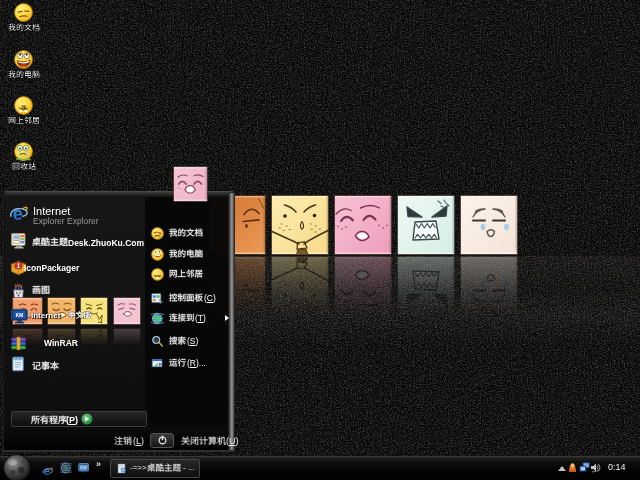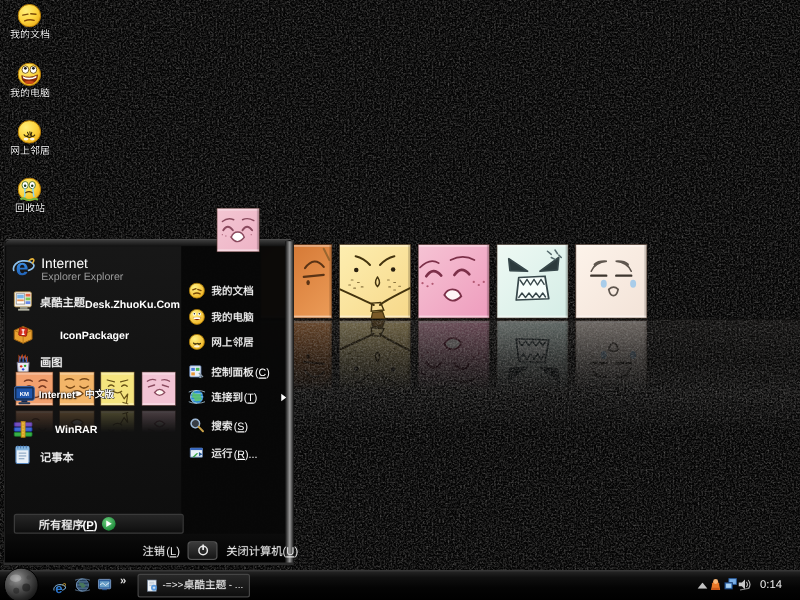--- a/index.html
+++ b/index.html
@@ -464,21 +464,21 @@
       <use href="#u4e3b" transform="translate(18.0,8.1) scale(0.090,-0.090)" fill="#fff" stroke="#fff" stroke-width="3.9"></use>
       <use href="#u9898" transform="translate(27.0,8.1) scale(0.090,-0.090)" fill="#fff" stroke="#fff" stroke-width="3.9"></use>
     </svg>
     <span class="lt" style="left:68px;top:237.5px;font-size:8.5px;font-weight:bold;color:#fff">Desk.ZhuoKu.Com</span>
     <div class="a" style="left:9px;top:258px;width:19px;height:19px"><svg width="19" height="19" viewBox="0 0 24 24">
 <path d="M3 8 L12 4 L21 8 L21 17 L12 21 L3 17 z" fill="#e8a030" stroke="#9a6010" stroke-width="1"></path>
 <path d="M3 8 L12 12 L21 8 M12 12 L12 21" stroke="#b87818" stroke-width="1" fill="none"></path>
 <rect x="8" y="5.5" width="8" height="8" rx="1" transform="rotate(8 12 9)" fill="#d83020" stroke="#8a1808" stroke-width="0.8"></rect>
 <path d="M10.5 7.5 l3 0 m-1.5 0 l0 4.5 m-1.5 0 l3 0" stroke="#fff" stroke-width="1.2"></path>
 </svg></div>
-    <span class="lt" style="left:48px;top:262.5px;font-size:8.5px;font-weight:bold;color:#fff">IconPackager</span>
+    <span class="lt" style="left:24px;top:262.5px;font-size:8.5px;font-weight:bold;color:#fff">IconPackager</span>
     <div class="a" style="left:9px;top:282px;width:19px;height:19px"><svg width="19" height="19" viewBox="0 0 24 24">
 <path d="M6 10 L18 10 L17 21 L7 21 z" fill="#e8e8f0" stroke="#8888a0" stroke-width="1"></path>
 <path d="M8 10 L8 4 l1.5 2 L11 3 l1 3 L14 3.5 l0.5 3 L16 5 l0 5" stroke="#c04818" stroke-width="1.4" fill="none"></path>
 <path d="M9 4 l-0.5 6 M12 4 l0 6 M15 5 l0.5 5" stroke="#3868c8" stroke-width="1.2"></path>
 <path d="M6 10 l12 0" stroke="#686888" stroke-width="1"></path>
 <circle cx="10" cy="14" r="1.2" fill="#d82818"></circle>
         <circle cx="14" cy="13.5" r="1.2" fill="#28a828"></circle>
         <circle cx="12" cy="17" r="1.2" fill="#2848d8"></circle>
 </svg></div>
     <svg class="t" style="left:32px;top:285px;" width="21" height="11">

